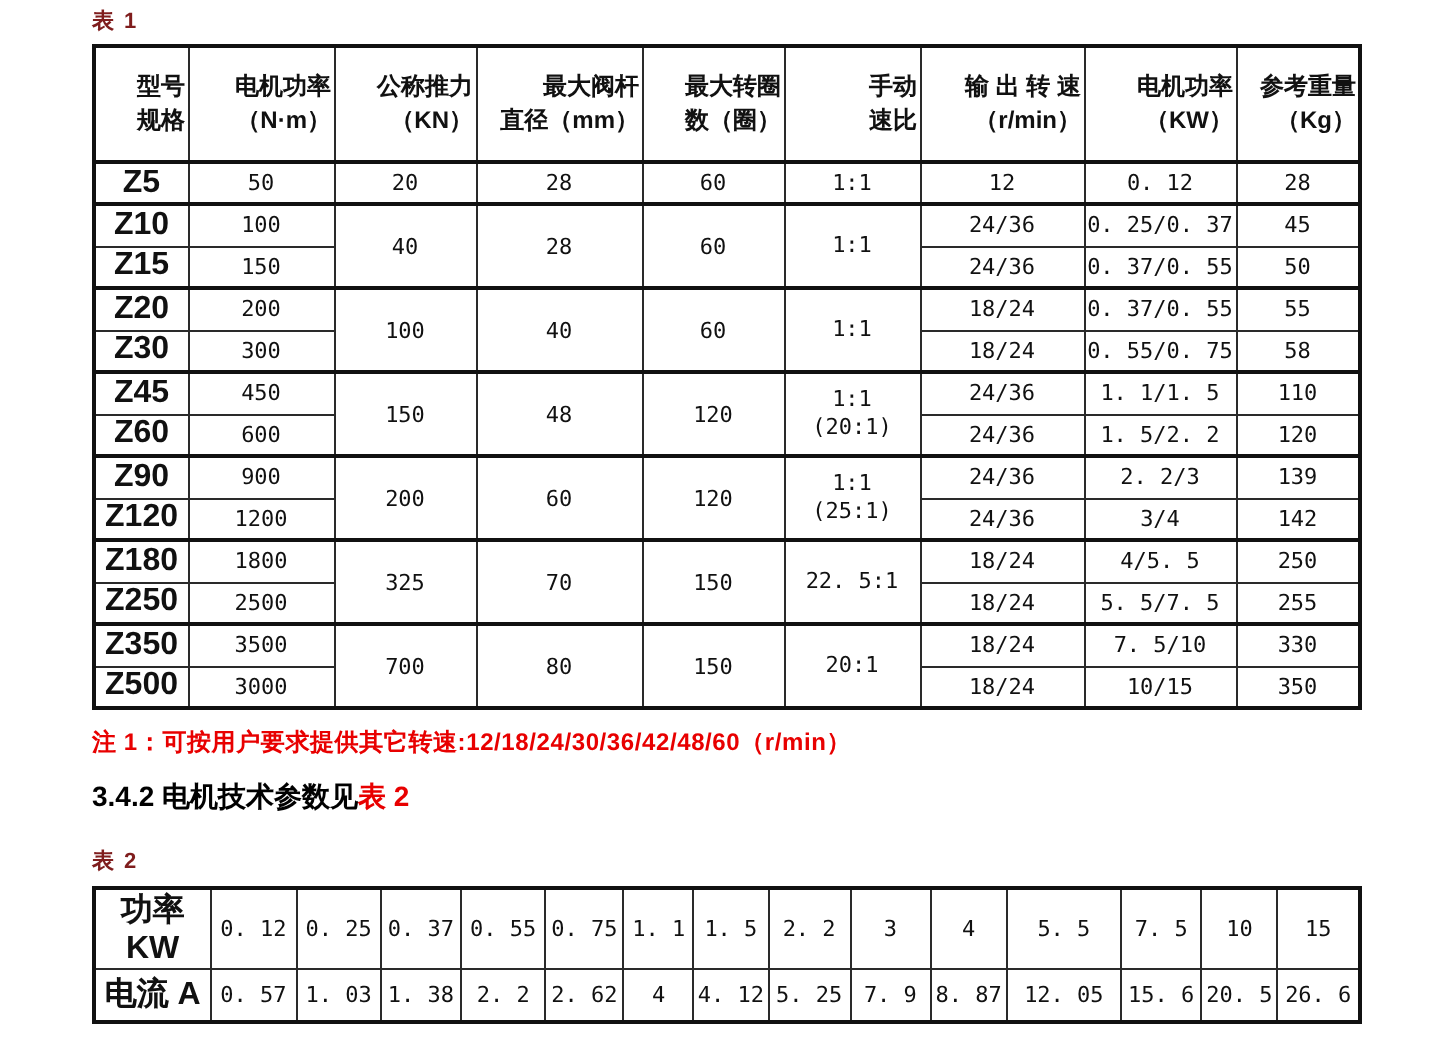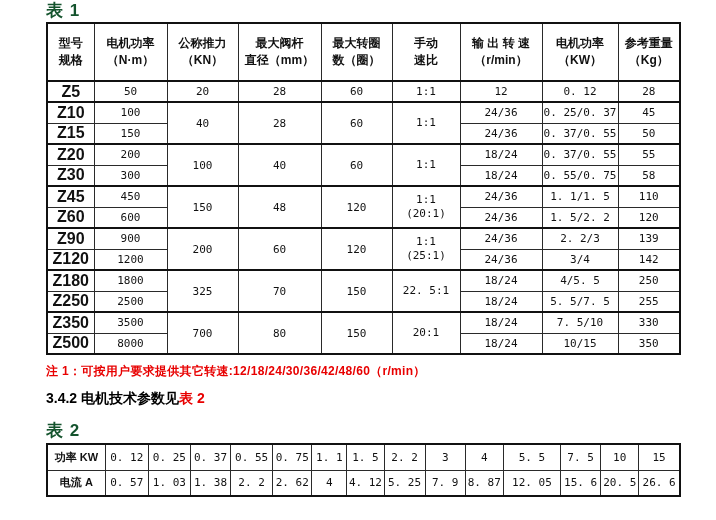--- a/index.html
+++ b/index.html
@@ -7,23 +7,23 @@
   body {
     width: 716px; height: 520px;
     background: #ffffff;
     font-family: "Liberation Sans", sans-serif;
     color: #111;
     overflow: hidden;
   }
   .page { padding: 3px 18px 0 46px; }
 
   .tbl-label {
-    color: #14532d;
-    font-weight: bold;
-    font-size: 17px;
+    color: #7f1d1d;
+    font-weight: bold;
+    font-size: 11px;
     line-height: 16px;
     margin: 0 0 3px 0;
     letter-spacing: 1px;
   }
 
   table { border-collapse: collapse; table-layout: fixed; }
 
   
   #t1 { width: 633px; border: 2px solid #111; }
   #t1 th, #t1 td {
@@ -34,21 +34,21 @@
     overflow: hidden;
   }
   #t1 thead th {
     height: 58px;
     font-size: 12px;
     font-weight: bold;
     line-height: 17px;
     border-bottom: 2px solid #111;
     background: #fff;
   }
-  #t1 thead th span { display: block; }
+  #t1 thead th span { display: block; text-align: right; }
   #t1 tbody td {
     height: 21px;
     font-size: 11px;
     font-family: "DejaVu Sans Mono", monospace;
     white-space: nowrap;
   }
   #t1 td.model {
     font-family: "Liberation Sans", sans-serif;
     font-weight: bold;
     font-size: 16px;
@@ -83,21 +83,21 @@
   #t2 { width: 635px; border: 2px solid #111; }
   #t2 th, #t2 td {
     border: 1px solid #2a2a2a;
     height: 26px;
     text-align: center;
     vertical-align: middle;
     padding: 0;
     overflow: hidden;
   }
   #t2 th {
-    font-size: 11px;
+    font-size: 16px;
     font-weight: bold;
   }
   #t2 td {
     font-size: 11px;
     font-family: "DejaVu Sans Mono", monospace;
     white-space: nowrap;
   }
 </style>
 </head>
 <body>
@@ -294,21 +294,21 @@
         <td rowspan="2" class="ratio">
             <span>20:1</span>
             <span></span>
           </td>
         <td>18/24</td>
         <td>7. 5/10</td>
         <td>330</td>
       </tr>
       <tr class="sub">
         <td class="model">Z500</td>
-        <td>8000</td>
+        <td>3000</td>
         <td>18/24</td>
         <td>10/15</td>
         <td>350</td>
       </tr>
     </tbody>
   </table>
 
   <p class="note note-1">注 1：可按用户要求提供其它转速:12/18/24/30/36/42/48/60（r/min）</p>
 
   <p class="heading"><span>3.4.2 电机技术参数见</span><span class="red">表 2</span></p>

